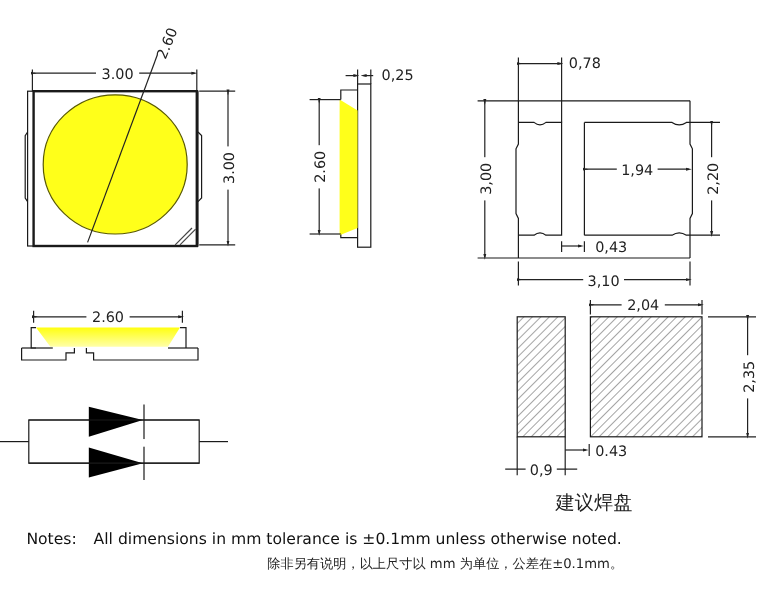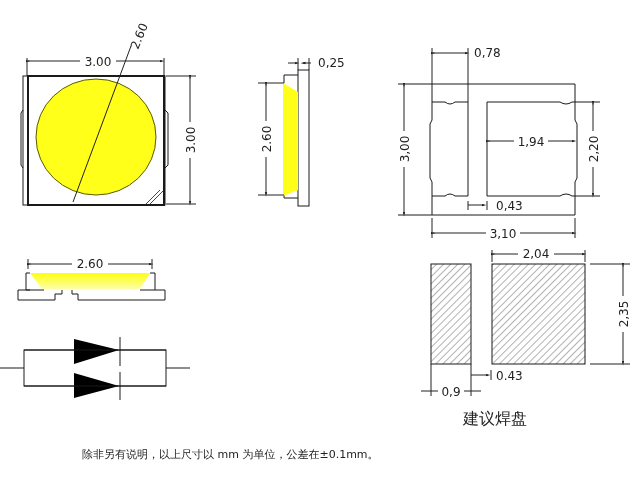--- a/index.html
+++ b/index.html
@@ -7,21 +7,21 @@
     #drawing { position: absolute; left: 0; top: 0; width: 640px; height: 492px; }
     .dim { font-family: "DejaVu Sans", sans-serif; font-size: 12px; fill: #222222; }
     .cn-caption { font-family: "DejaVu Sans", sans-serif; font-size: 16px; fill: #222222; }
     .notes {
       position: absolute; left: 22px; top: 442px; width: 610px;
       font-family: "DejaVu Sans", sans-serif; color: #111111;
     }
     .notes-row { display: flex; align-items: baseline; }
     .notes-label { width: 56px; font-size: 13px; }
     .notes-en { font-size: 13px; }
-    .notes-cn { margin-left: 60px; font-size: 11px; margin-top: 5px; color: #222; }
+    .notes-cn { margin-left: 88px; font-size: 11px; margin-top: 5px; color: #222; text-align: center; }
   </style>
 </head>
 <body>
 
 <svg id="drawing" width="640" height="492" viewBox="0 0 640 492" xmlns="http://www.w3.org/2000/svg">
   <defs>
     <marker id="arr" viewBox="0 0 6 6" refX="3" refY="3" markerWidth="5" markerHeight="5" orient="auto">
       <path d="M0,1.5 L6,3 L0,4.5 z" fill="#222"></path>
     </marker>
     <pattern id="hatch" patternUnits="userSpaceOnUse" width="5" height="5" patternTransform="rotate(45)">
@@ -179,14 +179,18 @@
     <line x1="471" y1="364" x2="471" y2="396" stroke="#222" stroke-width="1"></line>
     <line x1="421" y1="391" x2="481" y2="391" stroke="#222" stroke-width="1"></line>
     <rect x="438" y="384" width="26" height="14" fill="#fff"></rect>
     <text class="dim" x="451" y="396" text-anchor="middle">0,9</text>
 
     <text class="cn-caption" x="495" y="424" text-anchor="middle">建议焊盘</text>
   </g>
 </svg>
 
 <div class="notes">
+  <div class="notes-row">
+    <span class="notes-label">Notes:</span>
+    <span class="notes-en">All dimensions in mm tolerance is ±0.1mm unless otherwise noted.</span>
+  </div>
   <div class="notes-cn">除非另有说明，以上尺寸以 mm 为单位，公差在±0.1mm。</div>
 </div>
 
 </body></html>

